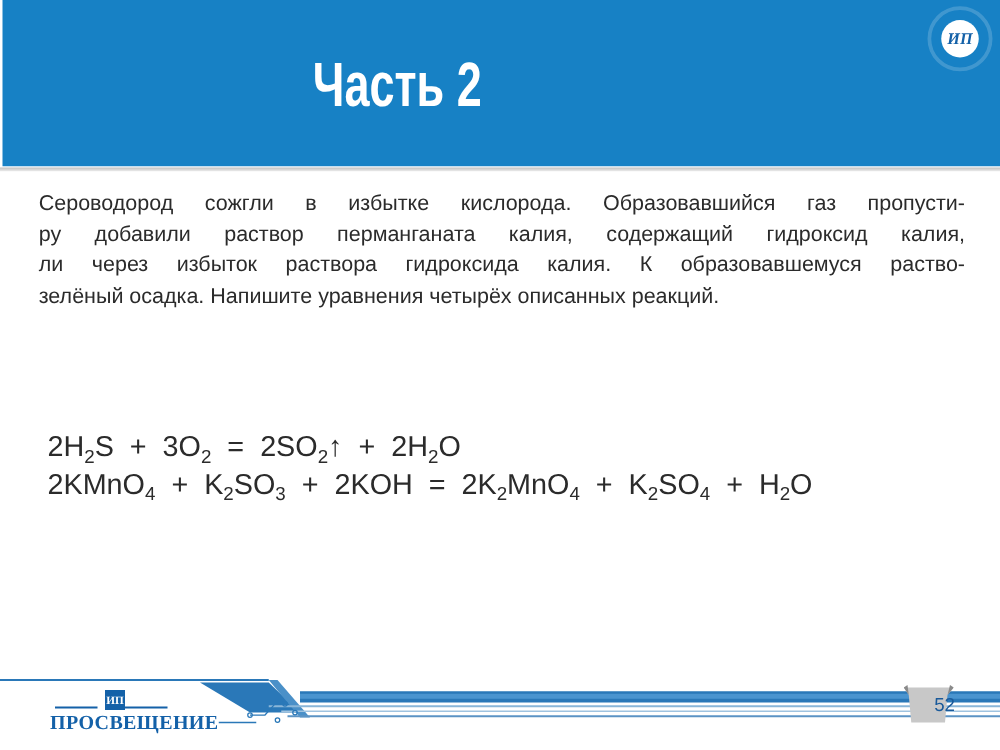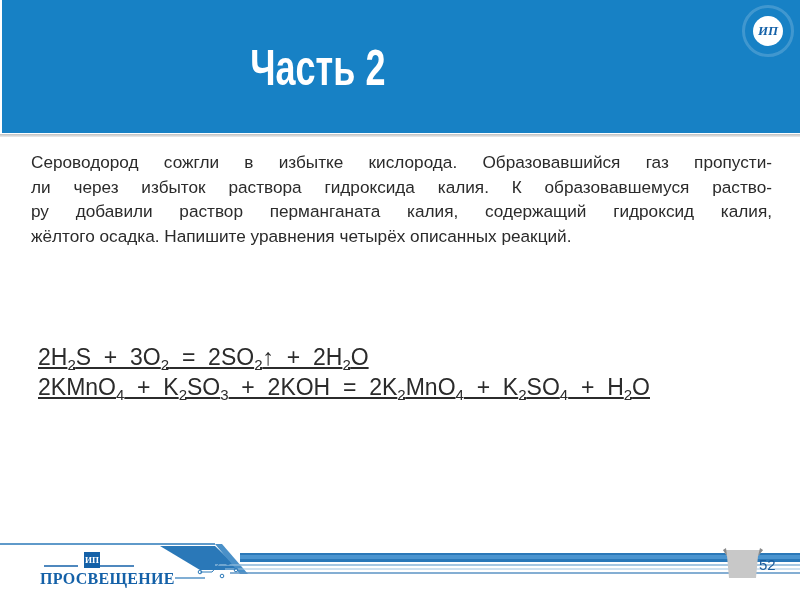--- a/index.html
+++ b/index.html
@@ -6,44 +6,44 @@
   body { width:800px; height:600px; position:relative; background:#ffffff; overflow:hidden; font-family:"Liberation Sans", sans-serif; }
   .header { position:absolute; left:2px; top:0; width:798px; height:133px; background:#1781c5; }
   .header-shadow { position:absolute; left:0; top:134px; width:800px; height:3px; background:linear-gradient(#bfbfbf,#ececec); }
   .title { position:absolute; left:0; top:38px; width:636px; text-align:center; color:#ffffff; font-family:"Liberation Sans", sans-serif; font-weight:bold; font-size:50px; line-height:60px; letter-spacing:0px; }
   .title span { display:inline-block; transform:scaleX(0.72); transform-origin:center; }
   .logo-badge { position:absolute; left:742px; top:5px; width:52px; height:52px; border-radius:50%; border:3px solid rgba(255,255,255,0.18); box-sizing:border-box; display:flex; align-items:center; justify-content:center; }
   .logo-inner { width:30px; height:30px; border-radius:50%; background:#ffffff; color:#1461a8; font-weight:bold; font-size:13px; display:flex; align-items:center; justify-content:center; font-family:"Liberation Serif", serif; font-style:italic; }
   .problem { position:absolute; left:31px; top:150px; width:741px; color:#2b2b2b; font-size:17.2px; line-height:24.6px; text-align:justify; }
   .problem .line { display:block; white-space:nowrap; text-align:justify; text-align-last:justify; }
   .eqs { position:absolute; left:38px; top:343px; color:#2b2b2b; font-size:23px; line-height:29.5px; }
-  .eq { display:block; white-space:nowrap;text-decoration:underline; }
+  .eq { display:block; white-space:nowrap; }
   sub { font-size:15px; vertical-align:-5px; line-height:0; }
   .footer { position:absolute; left:0; top:530px; width:800px; height:70px; }
   .pub-logo { position:absolute; left:42px; top:552px; width:100px; text-align:center; }
   .pub-mark { margin:0 auto; width:16px; height:16px; background:#1461a8; color:#fff; font-size:9px; font-weight:bold; line-height:16px; font-family:"Liberation Serif", serif; }
   .pub-name { position:absolute; left:40px; top:570px; width:110px; font-family:"Liberation Serif", serif; font-weight:bold; font-size:16px; color:#1461a8; letter-spacing:0.3px; }
   .page-tab { position:absolute; left:723px; top:548px; width:40px; height:32px; }
-  .page-num { position:absolute; left:759px; top:556px; width:36px; text-align:left; color:#1a5a9a; font-size:15px; }
+  .page-num { position:absolute; left:728px; top:556px; width:36px; text-align:right; color:#1a5a9a; font-size:15px; }
 </style>
 </head>
 <body>
 
 <div class="header"></div>
 <div class="header-shadow"></div>
 <div class="title"><span>Часть 2</span></div>
 <div class="logo-badge">
   <div class="logo-inner">ИП</div>
 </div>
 
 <div class="problem">
   <span class="line">Сероводород сожгли в избытке кислорода. Образовавшийся газ пропусти-</span>
+  <span class="line">ру добавили раствор перманганата калия, содержащий гидроксид калия,</span>
   <span class="line">ли через избыток раствора гидроксида калия. К образовавшемуся раство-</span>
-  <span class="line">ру добавили раствор перманганата калия, содержащий гидроксид калия,</span>
-  <span class="line" style="text-align-last:left">жёлтого осадка. Напишите уравнения четырёх описанных реакций.</span>
+  <span class="line" style="text-align-last:left">зелёный осадка. Напишите уравнения четырёх описанных реакций.</span>
 </div>
 
 <div class="eqs">
   <span class="eq">2H<sub>2</sub>S &nbsp;+ &nbsp;3O<sub>2</sub> &nbsp;= &nbsp;2SO<sub>2</sub>↑ &nbsp;+ &nbsp;2H<sub>2</sub>O</span>
   <span class="eq">2KMnO<sub>4</sub> &nbsp;+ &nbsp;K<sub>2</sub>SO<sub>3</sub> &nbsp;+ &nbsp;2KOH &nbsp;= &nbsp;2K<sub>2</sub>MnO<sub>4</sub> &nbsp;+ &nbsp;K<sub>2</sub>SO<sub>4</sub> &nbsp;+ &nbsp;H<sub>2</sub>O</span>
 </div>
 
 <svg class="footer" width="800" height="70" viewBox="0 0 800 70">
   <line x1="0" y1="14" x2="215" y2="14" stroke="#2a78b8" stroke-width="1.5"></line>
   <polygon points="160,16 215,16 240,40 200,40" fill="#2a78b8"></polygon>

